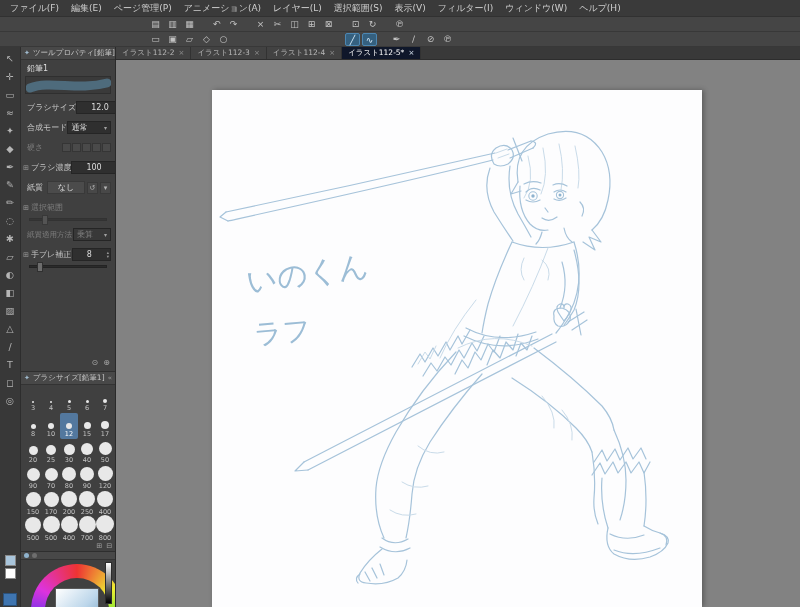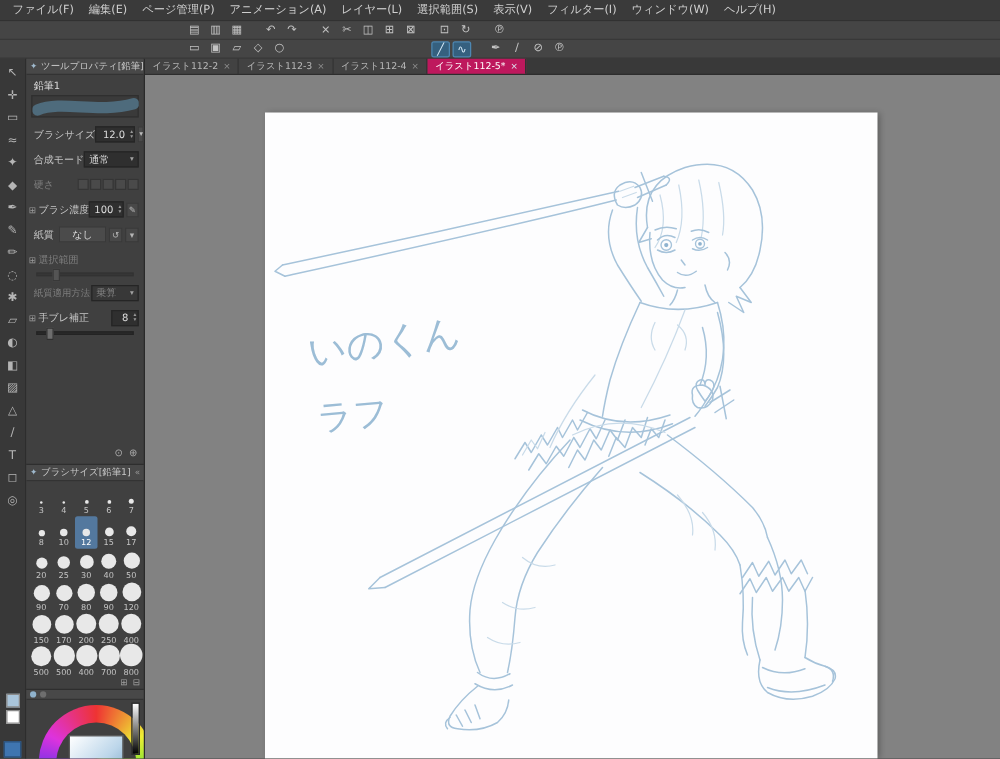--- a/index.html
+++ b/index.html
@@ -42,21 +42,21 @@
 
   
   .toolname { font-size:8px; color:#ddd; margin:3px 0 0 6px; }
   .stroke-box { margin:2px 4px 0 4px; height:18px; background:#3a3a3a; border:1px solid #2f2f2f; }
   .tprow { display:flex; align-items:center; margin:7px 4px 0 6px; min-height:13px; }
   .tprow .lab { font-size:8px; color:#c6c6c6; white-space:nowrap; }
   .tprow .lab.dis { color:#7e7e7e; }
   .tprow .lab.sm { font-size:7.5px; }
   .exp { font-size:7px; color:#9a9a9a; margin:0 2px 0 -4px; }
   .valbox { margin-left:auto; display:flex; align-items:center; background:#2f2f2f; border:1px solid #252525; height:13px; }
-  .valbox .v { font-size:8px; color:#ddd; min-width:26px; text-align:right; padding:0 3px; }
+  .valbox .v { font-size:8px; color:#ddd; min-width:26px; padding:0 14px; }
   .valbox.narrow .v { min-width:16px; }
   .spin { display:flex; flex-direction:column; line-height:4px; padding:0 1px; }
   .spin i { font-style:normal; font-size:4.5px; color:#9a9a9a; }
   .ddbtn { width:11px; height:13px; margin-left:2px; background:#4b4b4b; border:1px solid #3a3a3a; font-size:6px; color:#bbb; text-align:center; line-height:12px; }
   .select { margin-left:auto; width:50px; height:13px; background:#2f2f2f; border:1px solid #252525; display:flex; align-items:center; font-size:8px; color:#ddd; padding:0 3px; }
   .select.dis { color:#818181; background:#383838; }
   .select .arr { margin-left:auto; font-size:6px; color:#a2a2a2; }
   .segments { margin-left:auto; display:flex; gap:1px; }
   .seg { width:9px; height:9px; background:#4a4a4a; border:1px solid #353535; }
   .texbtn { margin-left:auto; width:38px; height:13px; background:#4b4b4b; border:1px solid #393939; font-size:8px; color:#ddd; text-align:center; line-height:12px; }
@@ -82,21 +82,21 @@
   .wheel { position:absolute; left:10px; top:12px; width:92px; height:92px; border-radius:50%;
     background:conic-gradient(#e33 0deg,#ee3 60deg,#3d3 120deg,#3dd 180deg,#33e 240deg,#d3d 300deg,#e33 360deg); }
   .hole { position:absolute; left:50%; top:50%; width:64px; height:64px; margin:-32px 0 0 -32px; border-radius:50%; background:#404040; }
   .sv { position:absolute; left:50%; top:50%; width:44px; height:44px; margin:-22px 0 0 -22px; background:linear-gradient(135deg,#ffffff 0%,#bcd6ea 55%,#6f9cbf 100%); border:1px solid #5a5a5a; }
   .vslider { position:absolute; right:3px; top:10px; width:7px; height:42px; background:linear-gradient(#fff,#000); border:1px solid #2c2c2c; }
 
   
   .tabbar { position:absolute; left:116px; top:47px; right:0; height:13px; background:#393939; border-bottom:1px solid #2d2d2d; display:flex; font-size:7.5px; }
   .tab { display:flex; align-items:center; gap:4px; padding:0 6px; background:#424242; border-right:1px solid #323232; color:#b8b8b8; white-space:nowrap; }
   .tab .x { font-size:7px; color:#8f8f8f; }
-  .tab.active { background:#be185d; color:#ffffff; }
+  .tab.active { background:#0f172a; color:#ffffff; }
   .tab.active .x { color:#dce9f5; }
   .canvas-area { position:absolute; left:116px; top:60px; right:0; bottom:0; background:#828282; overflow:hidden; }
   .canvas { position:absolute; left:96px; top:30px; width:490px; height:517px; background:#fdfdfe; box-shadow:2px 0 5px rgba(0,0,0,.3); }
   .sketch { width:100%; height:100%; display:block; }
   .sketch path { fill:none; stroke:#a6c3da; stroke-width:1.2; stroke-linecap:round; stroke-linejoin:round; }
   .sketch circle { fill:none; stroke:#a6c3da; stroke-width:1.1; }
   .sketch .lt { stroke:#c9dbe9; stroke-width:1; }
   .sketch circle.pupil { fill:#8fb3cf; stroke:none; }
   .hand { font-size:30px; fill:#9cbdd6; font-family:"DejaVu Sans",sans-serif; }
   .hand2 { font-size:28px; fill:#9cbdd6; }

